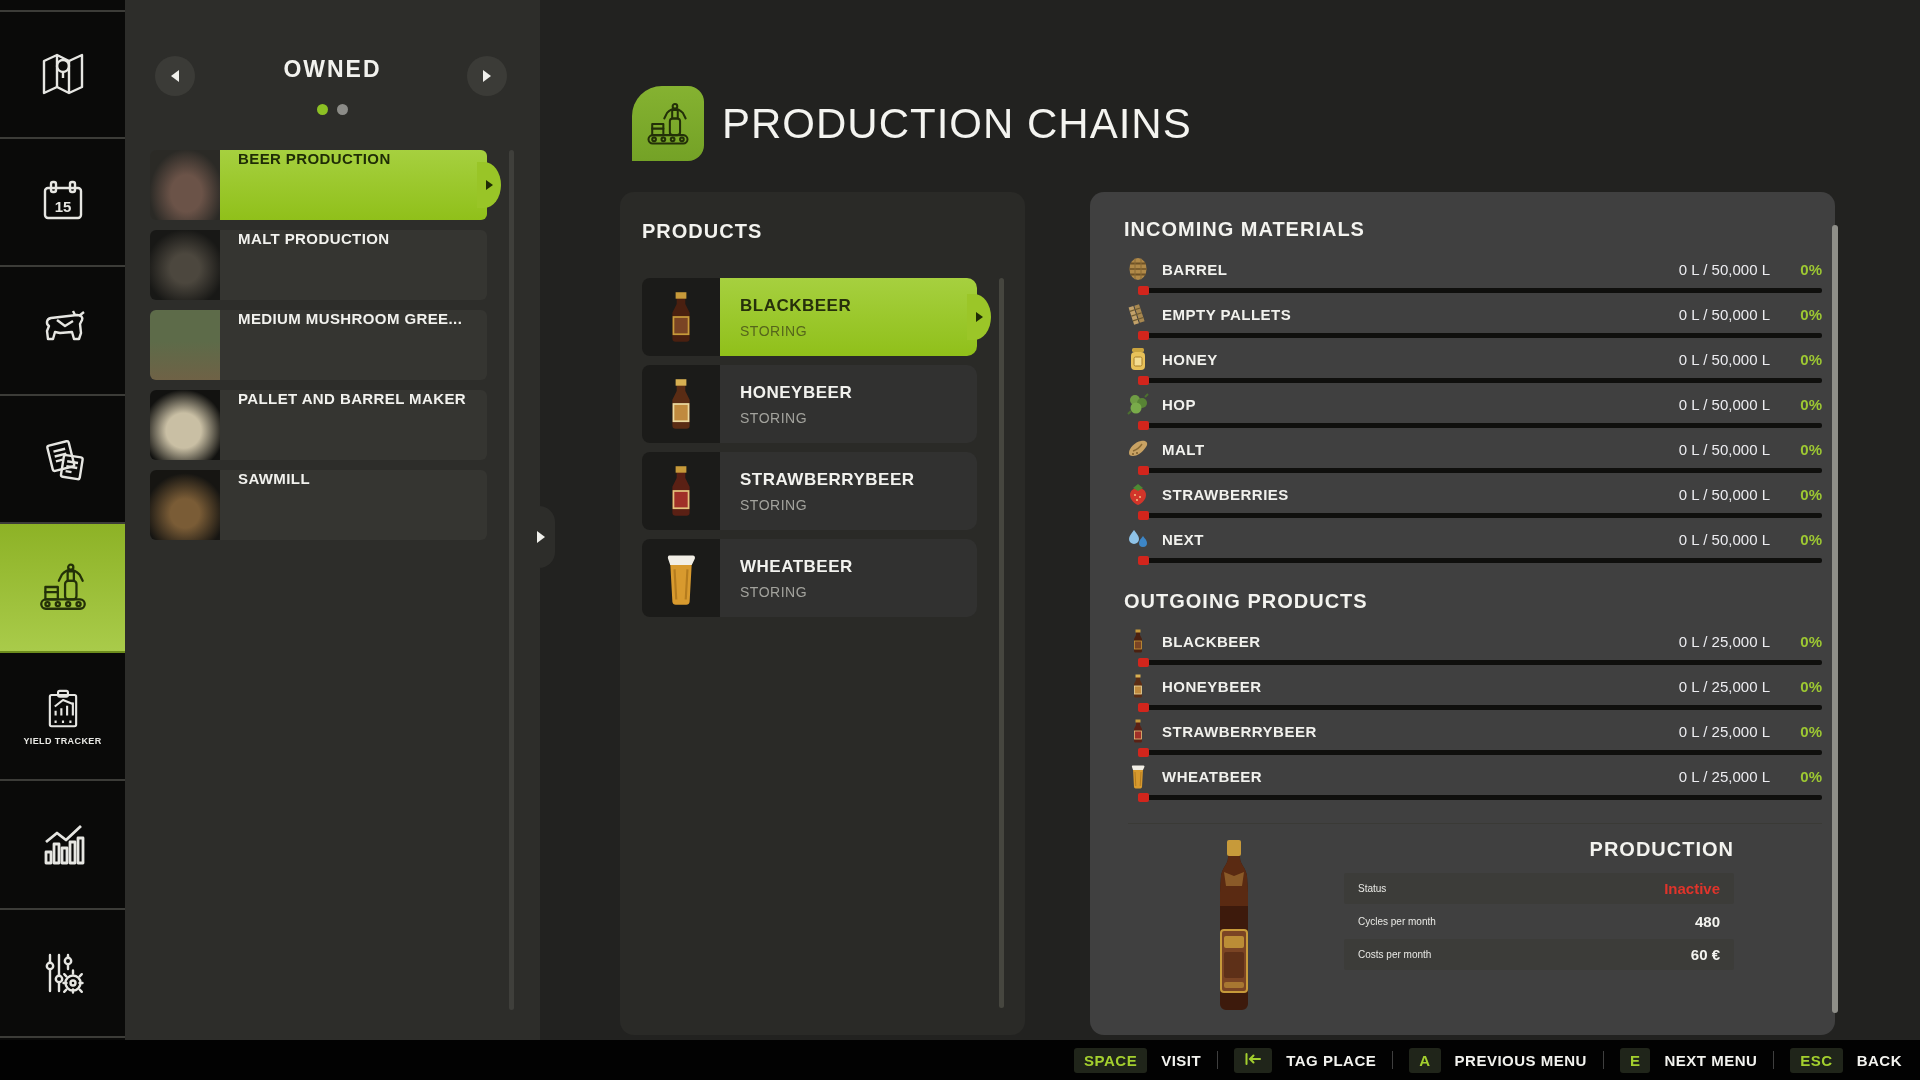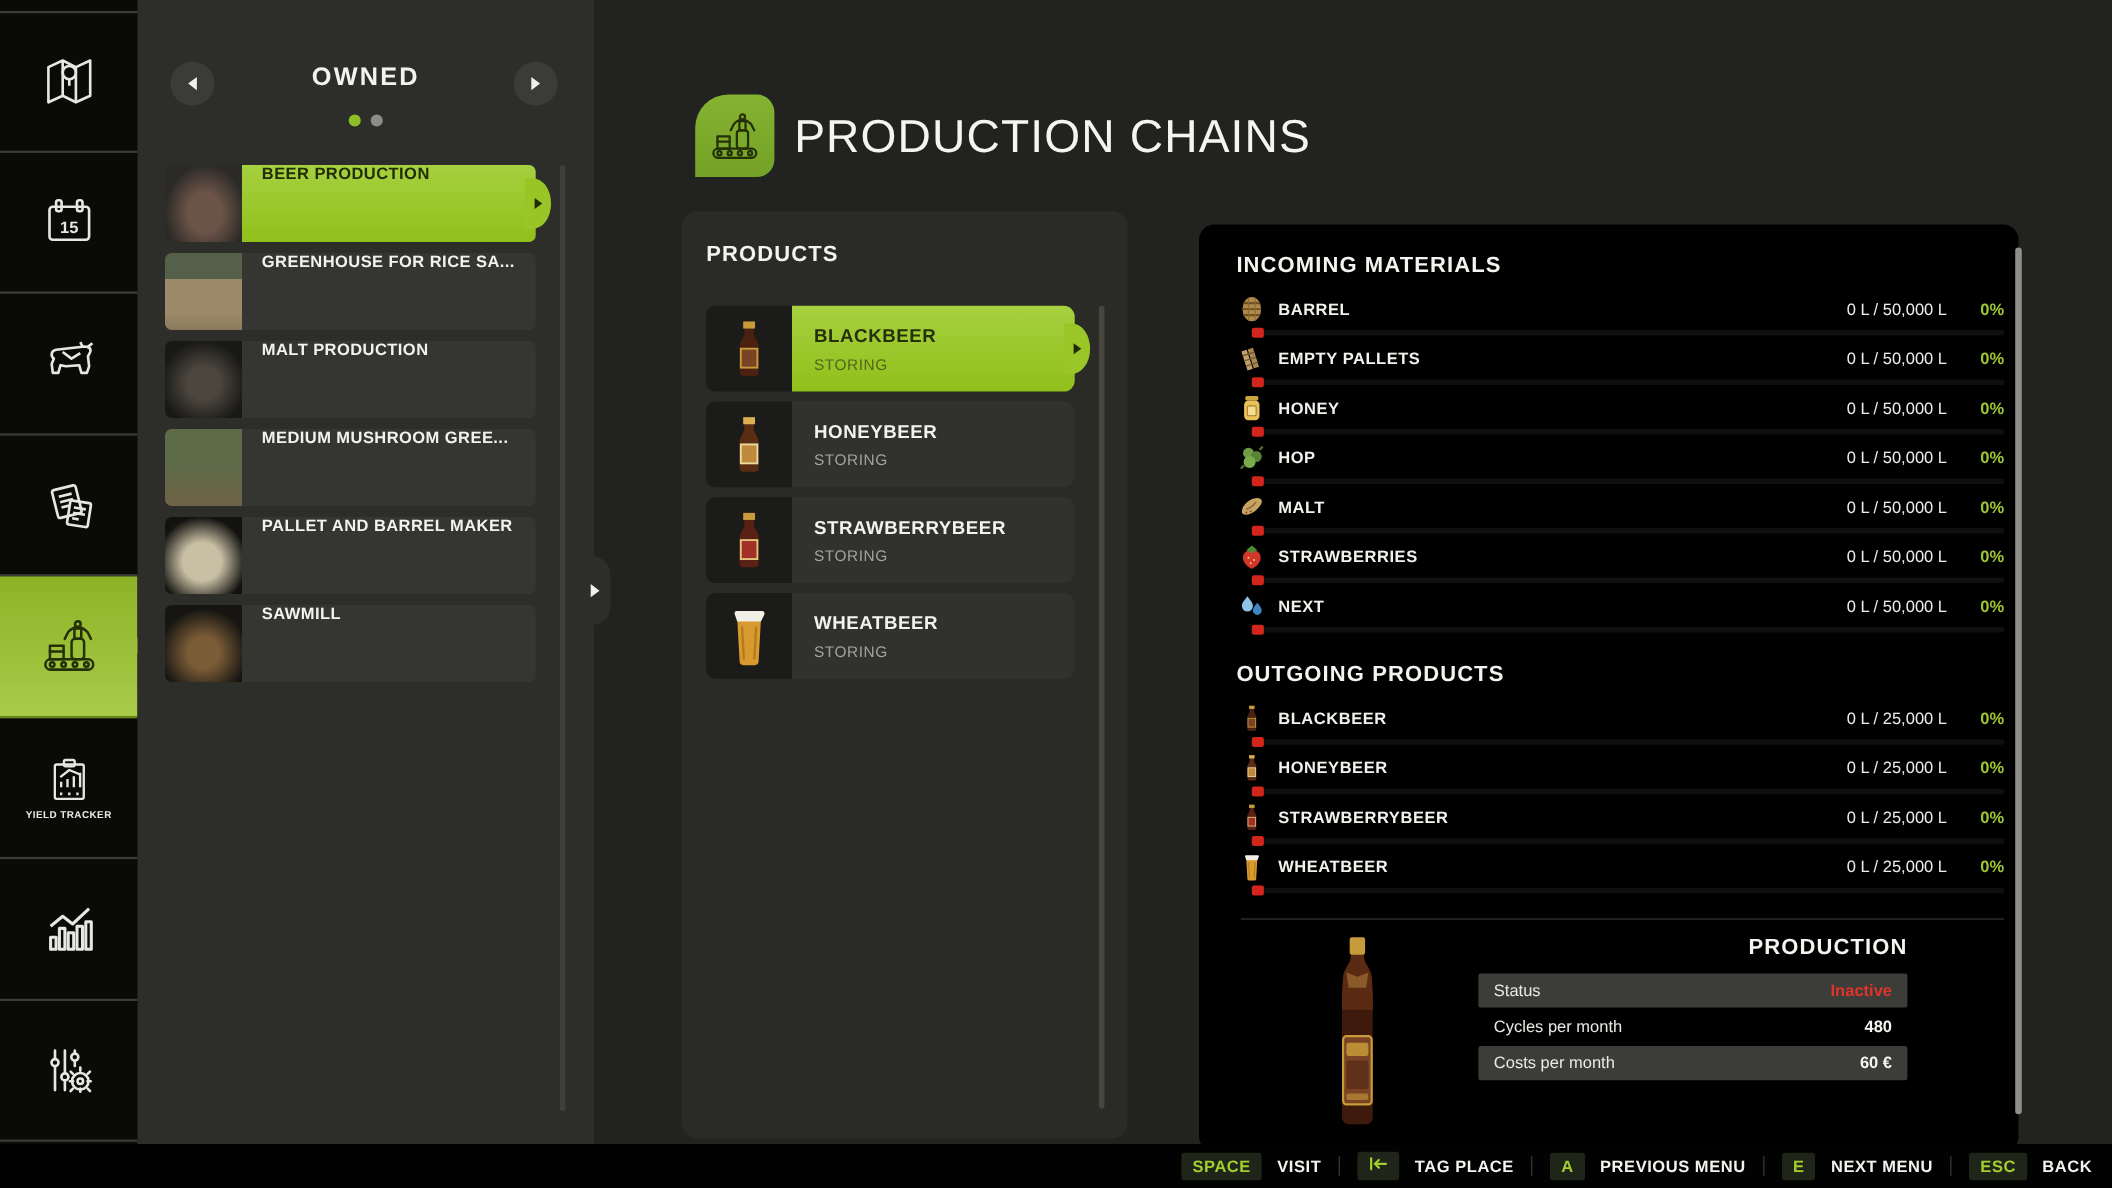--- a/index.html
+++ b/index.html
@@ -70,40 +70,40 @@
   .pbody { flex:1; background:#313130; border-radius:0 10px 10px 0; display:flex; flex-direction:column; justify-content:center; padding-left:20px; }
   .pname { font-size:17px; font-weight:bold; letter-spacing:.5px; color:#f2f2ee; }
   .pstat { margin-top:7px; font-size:14px; letter-spacing:.5px; color:#a3a39d; }
   .pcard.selected .pbody { background:linear-gradient(180deg,#a6d03f,#90c01a); }
   .pcard.selected .pname { color:#26300b; }
   .pcard.selected .pstat { color:#55651c; }
   .pcard.selected .bump { background:#9bc628; }
   .prod-scroll { left:379px; top:86px; width:5px; height:730px; background:#46463f; }
 
   
-  .details-panel { position:absolute; left:1090px; top:204px; width:745px; height:843px; background:#000000;
+  .details-panel { position:absolute; left:1090px; top:192px; width:745px; height:843px; background:#404040;
                    border-radius:14px; padding:26px 13px 0 34px; }
   .details-panel .panel-h { display:block; margin-bottom:14px; }
   .sec2 { margin-top:22px; }
   .mat-row { height:45px; position:relative; }
   .mat-line { display:flex; align-items:center; height:28px; }
   .mat-line .micon { width:28px; display:flex; justify-content:center; }
   .mlabel { margin-left:10px; font-size:15px; font-weight:bold; letter-spacing:.5px; color:#f1f1ed; }
   .mamount { margin-left:auto; font-size:15px; color:#ececе8; color:#ececf0; }
   .mpct { width:52px; text-align:right; font-size:15px; font-weight:bold; color:#9dc832; }
   .mbar { position:relative; margin-top:5px; margin-left:14px; height:5px; background:#0f0f0d; border-radius:2px; }
   .mbar em { position:absolute; left:0; top:-2px; width:11px; height:9px; background:#d2251c; border-radius:2px; }
   .divider { height:1px; background:#3a3a36; margin:16px 0 0 4px; }
   .prod-block { display:flex; margin-top:14px;text-align:right; }
   .bottle-wrap { width:220px; display:flex; justify-content:center; }
   .prod-col { width:390px; }
   .prod-col .panel-h { margin-bottom:12px; }
   .ptable .prow { display:flex; align-items:center; height:31px; margin-bottom:2px; padding:0 14px; border-radius:2px; }
   .ptable .prow.alt { background:#3c3c39; }
-  .prow .plab { font-size:15px; color:#e9e9e5; }
+  .prow .plab { font-size:10px; color:#e9e9e5; }
   .prow .pval { margin-left:auto; font-size:15px; font-weight:bold; color:#f4f4f0; }
   .prow .pval.bad { color:#e0342b; }
   .main-scroll { left:1832px; top:225px; width:6px; height:788px; background:#8f8f89; }
 
   
   footer { position:absolute; left:0; top:1040px; width:1920px; height:40px; background:#020202;
            display:flex; align-items:center; justify-content:flex-end; padding-right:18px; }
   .kb { display:flex; align-items:center; }
   .key { background:#20251a; color:#a3cf2e; font-weight:bold; font-size:15px; letter-spacing:.5px;
          padding:4px 10px; border-radius:3px; min-width:30px; text-align:center; }
@@ -213,26 +213,20 @@
     </div>
     <div class="owned-list" id="ownedList">
         <div class="bcard selected">
           <div class="bthumb t0"></div>
     <div class="bbody">
             <span>BEER PRODUCTION</span>
           </div>
           <span class="bump">
             <i></i>
           </span>
-        </div>
-        <div class="bcard">
-          <div class="bthumb t1"></div>
-    <div class="bbody">
-            <span>GREENHOUSE FOR RICE SA...</span>
-          </div>
         </div>
         <div class="bcard">
           <div class="bthumb t2"></div>
     <div class="bbody">
             <span>MALT PRODUCTION</span>
           </div>
         </div>
         <div class="bcard">
           <div class="bthumb t3"></div>
     <div class="bbody">

